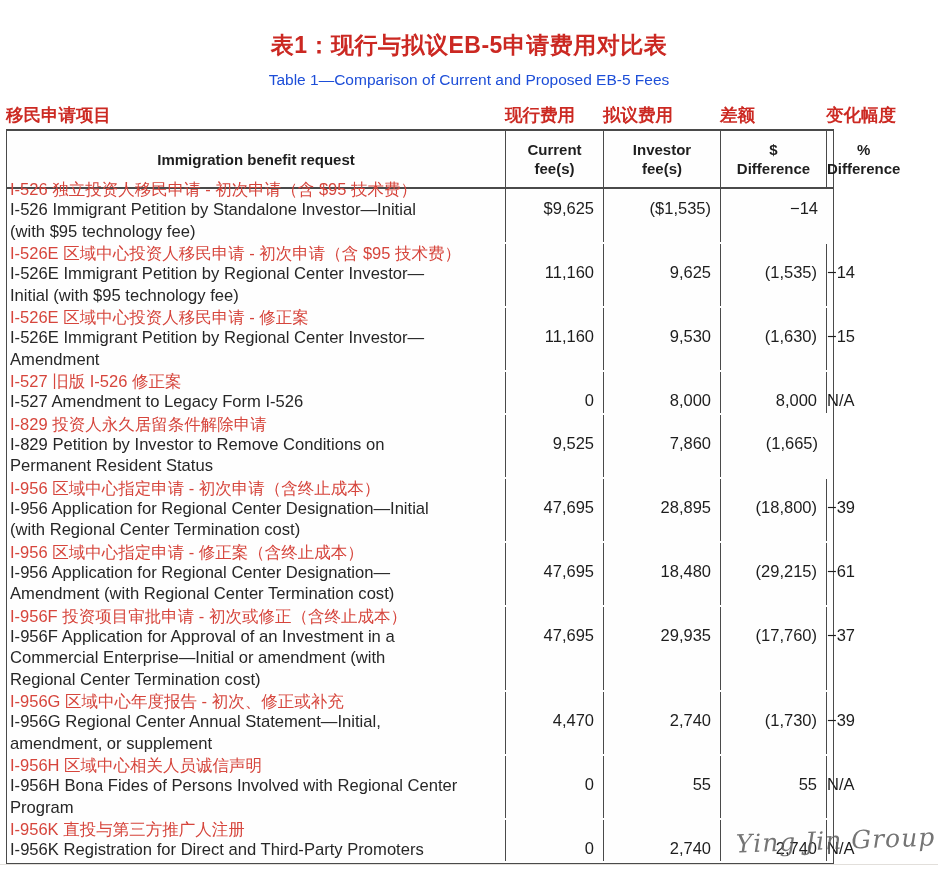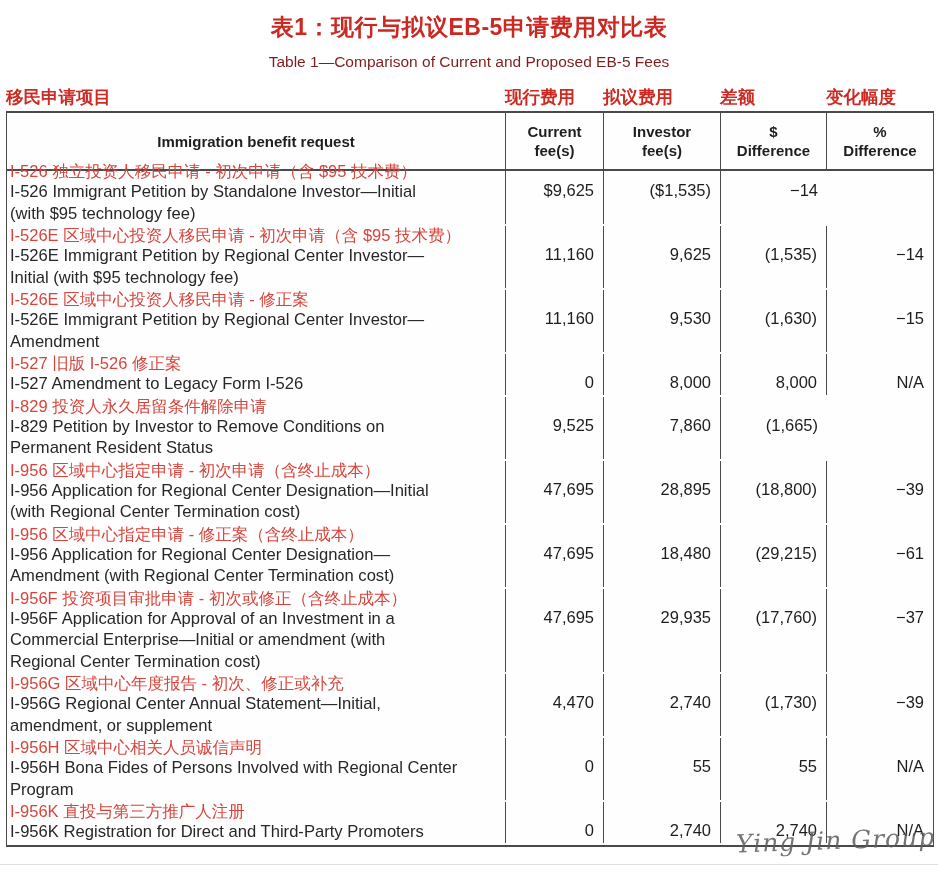--- a/index.html
+++ b/index.html
@@ -5,39 +5,39 @@
   html,body { margin:0; padding:0; }
   body {
     width:938px; height:871px;
     background:#ffffff;
     font-family:"Liberation Sans", sans-serif;
     overflow:hidden;
   }
   .sheet { position:relative; width:938px; height:871px; }
 
   .title-zh {
-    text-align:center; padding-top:13px;
+    text-align:center; padding-top:31px;
     font-size:23px; font-weight:bold; color:#cb2822;
     letter-spacing:0.5px; line-height:28px;
   }
   .title-en {
     text-align:center; margin-top:11px;
-    font-size:15.5px; color:#7f1d1d; line-height:19px;
+    font-size:15.5px; color:#1d4ed8; line-height:19px;
   }
 
   .grid { display:grid; grid-template-columns:499px 98px 117px 106px 1fr; }
 
   .zh-headers { margin:15px 4px 3px 6px; width:928px; }
   .zcell {
     text-align:left; font-weight:bold; color:#cc2a23;
     font-size:17.5px; line-height:22px; white-space:nowrap;
   }
 
   .tbl {
-    margin-left:6px; width:928px;
+    margin-left:6px; width:828px;
     border:1.5px solid #4a4a4a;
     border-top-width:2px; border-bottom-width:2px;
     box-sizing:border-box;
     background:#fefefe;
   }
   .thead { border-bottom:2px solid #4a4a4a; }
   .hcell {
     border-right:1.5px solid #4a4a4a;
     display:flex; flex-direction:column; justify-content:center; align-items:center;
     min-height:56px;

